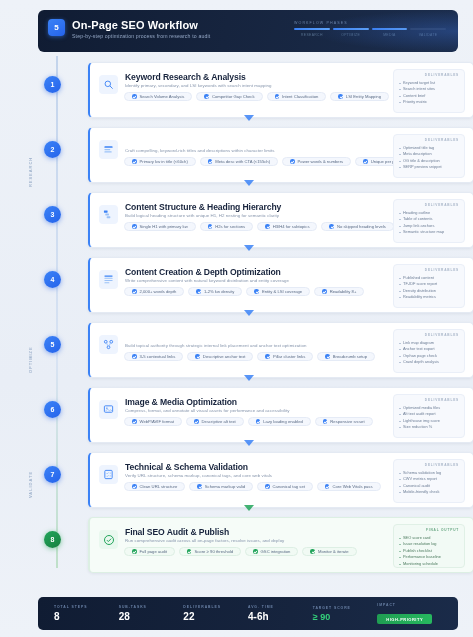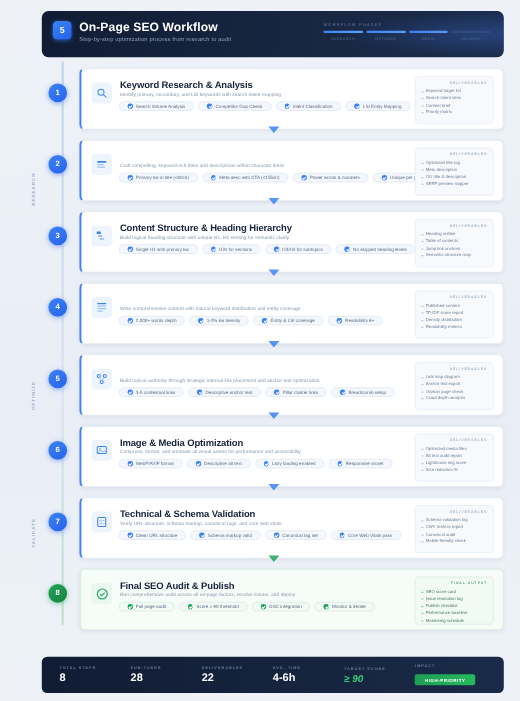--- a/index.html
+++ b/index.html
@@ -58,21 +58,21 @@
   .step { position:absolute; left:40px; width:418px; height:56px; }
   .node {
     position:absolute; left:4px; top:14px; width:17px; height:17px; border-radius:50%;
     background: linear-gradient(145deg,#3b82f6,#2563eb);
     color:#fff; font-size:7px; font-weight:bold;
     display:flex; align-items:center; justify-content:center;
     box-shadow:0 1px 5px rgba(37,99,235,.5); z-index:2;
   }
   .node.green { background: linear-gradient(145deg,#22a55b,#16803f); box-shadow:0 1px 5px rgba(22,163,74,.5); }
   .card {
-    position:absolute; left:32px; top:0; width:386px; height:56px;
+    position:absolute; left:48px; top:0; width:386px; height:56px;
     background:#fff; border-radius:5px;
     border:1px solid #e4eaf3; border-left:2.5px solid #3b82f6;
     box-shadow:0 1px 3px rgba(27,45,77,.07);
     text-decoration:underline;
   }
   .card.green { border-left-color:#22a55b; background:#f6fcf8; border-color:#dcefe3; }
   .ic {
     position:absolute; left:9px; top:12px; width:19px; height:19px; border-radius:4px;
     background:#eef4fe; display:flex; align-items:center; justify-content:center;
   }
@@ -109,21 +109,21 @@
 
   
   .footer {
     position:absolute; left:38px; top:597px; width:420px; height:33px;
     background:linear-gradient(100deg,#101c33,#16243e 60%, #1a2b49);
     border-radius:5px; display:flex; align-items:center; padding:0 16px;
   }
   .stat { flex:1; }
   .stat-l { font-size:3.4px; color:#6b83a8; letter-spacing:.95px; font-weight:bold; }
   .stat-v { font-size:10px; color:#fff; font-weight:bold; margin-top:2px; }
-  .stat-v.green { color:#34d27b; font-size:9px;font-style:italic; }
+  .stat-v.green { color:#34d27b; font-size:9px; }
   .pill { display:inline-block; margin-top:2px; background:linear-gradient(90deg,#1f9d52,#27b85f);
     color:#fff; font-size:4px; font-weight:bold; letter-spacing:.5px; padding:2.5px 9px; border-radius:2px;}
   svg { display:block; }
 </style>
 </head>
 <body>
 
 <div id="page">
 
   <div class="header">
@@ -282,20 +282,21 @@
     <div class="node">4</div>
     <div class="card">
       <div class="ic">
             <svg width="11" height="11" viewBox="0 0 24 24">
               <rect x="3" y="3" width="18" height="2.8" rx="1.2" fill="#3b82f6"></rect>
               <rect x="3" y="8" width="18" height="2.4" rx="1.2" fill="#9cc2f7"></rect>
               <rect x="3" y="13" width="18" height="2.4" rx="1.2" fill="#9cc2f7"></rect>
               <rect x="3" y="18" width="11" height="2.4" rx="1.2" fill="#9cc2f7"></rect>
             </svg>
           </div>
+      <div class="c-title">Content Creation &amp; Depth Optimization</div>
       <div class="c-sub">Write comprehensive content with natural keyword distribution and entity coverage</div>
       <div class="chips">
     <div class="chip">
       <span class="tick"></span>
       <span>2,000+ words depth</span>
     </div>
     <div class="chip">
       <span class="tick"></span>
       <span>1-2% kw density</span>
     </div>

